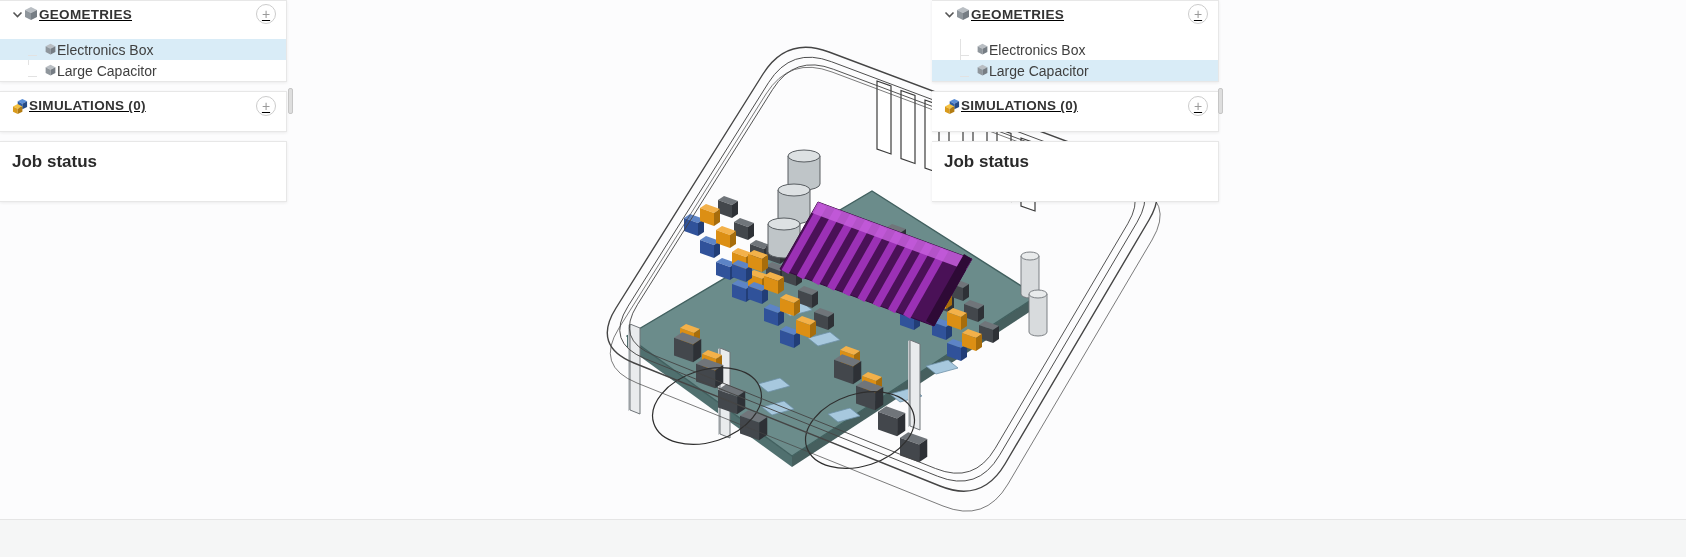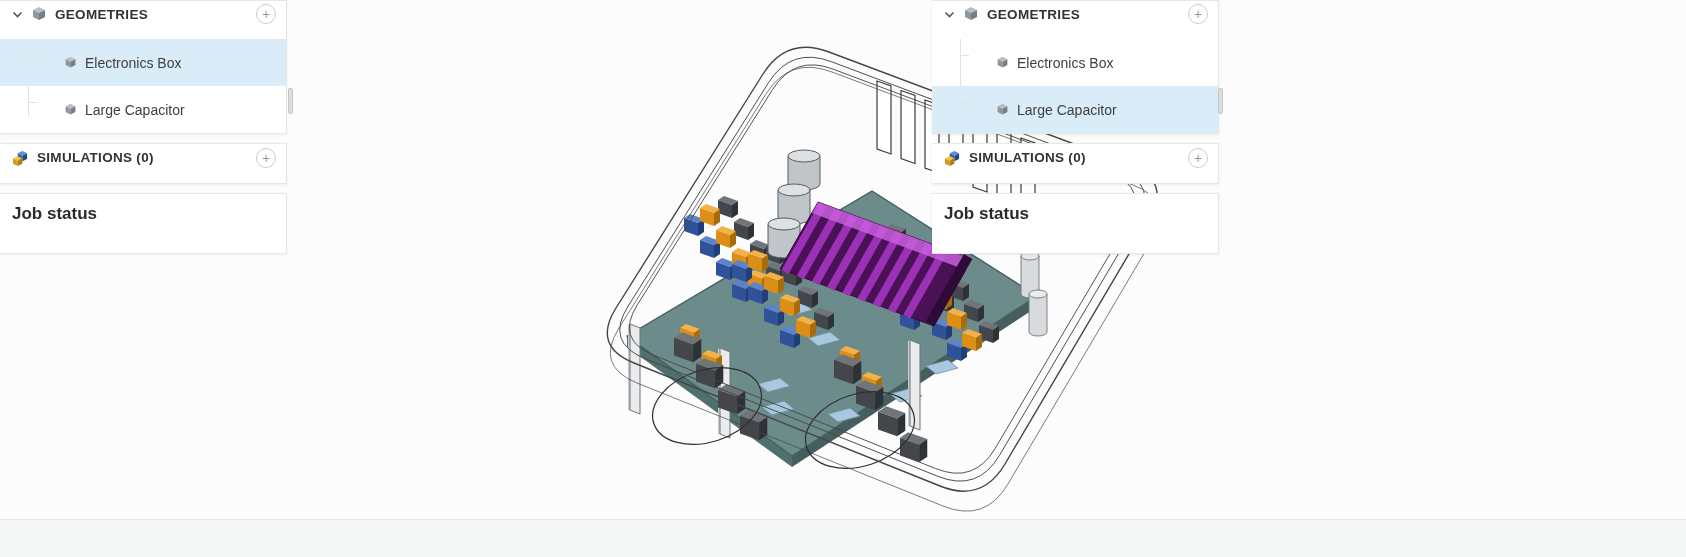--- a/index.html
+++ b/index.html
@@ -14,31 +14,31 @@
                   background:#f5f6f6; border-top:1px solid #e5e5e5; }
 
   .panel { position:absolute; top:0; width:287px; z-index:5; }
   .panel-left  { left:0; }
   .panel-right { left:932px; }
 
   .card { background:#ffffff; border:1px solid #e7e7e7; border-left:none;
           box-shadow:0 1px 3px rgba(0,0,0,0.07); margin-bottom:9px; }
 
   .row { display:flex; align-items:center; }
-  .header-row { height:38px; padding:0 10px 12px 12px; gap:8px; }
+  .header-row { height:38px; padding:0 10px 12px 12px; gap:0;text-decoration:underline; }
   .hdr-label { font-weight:bold; font-size:13.5px; color:#333; letter-spacing:.3px; flex:1;
                white-space:nowrap; }
   .plus-btn { width:20px; height:20px; border-radius:50%; border:1px solid #cccccc;
               background:#fff; color:#9a9a9a; font-size:14px; line-height:18px;
               text-align:center; cursor:pointer; flex:0 0 auto; padding:0; }
 
   .tree { position:relative; }
   .tree::before { content:""; position:absolute; left:28px; top:0; bottom:16px;
                   border-left:1px solid #e2e2e2; }
-  .tree-item { height:47px; padding-left:64px; gap:8px; font-size:14px; color:#3f3f3f;
+  .tree-item { height:21px; padding-left:44px; gap:0; font-size:14px; color:#3f3f3f;
                position:relative; cursor:pointer; white-space:nowrap; }
   .tree-item::before { content:""; position:absolute; left:28px; top:16px; width:9px;
                        border-top:1px solid #e2e2e2; }
   .tree-item.selected { background:#d9ecf7; }
 
   .sim-row { height:39px; }
   .job-title { font-size:17px; font-weight:bold; color:#2a2a2a; padding:10px 12px 29px 12px; }
 
   .resize-handle { position:absolute; top:88px; width:5px; height:26px; background:#dedede;
                    border:1px solid #c6c6c6; border-radius:2px; z-index:6; cursor:col-resize; }

